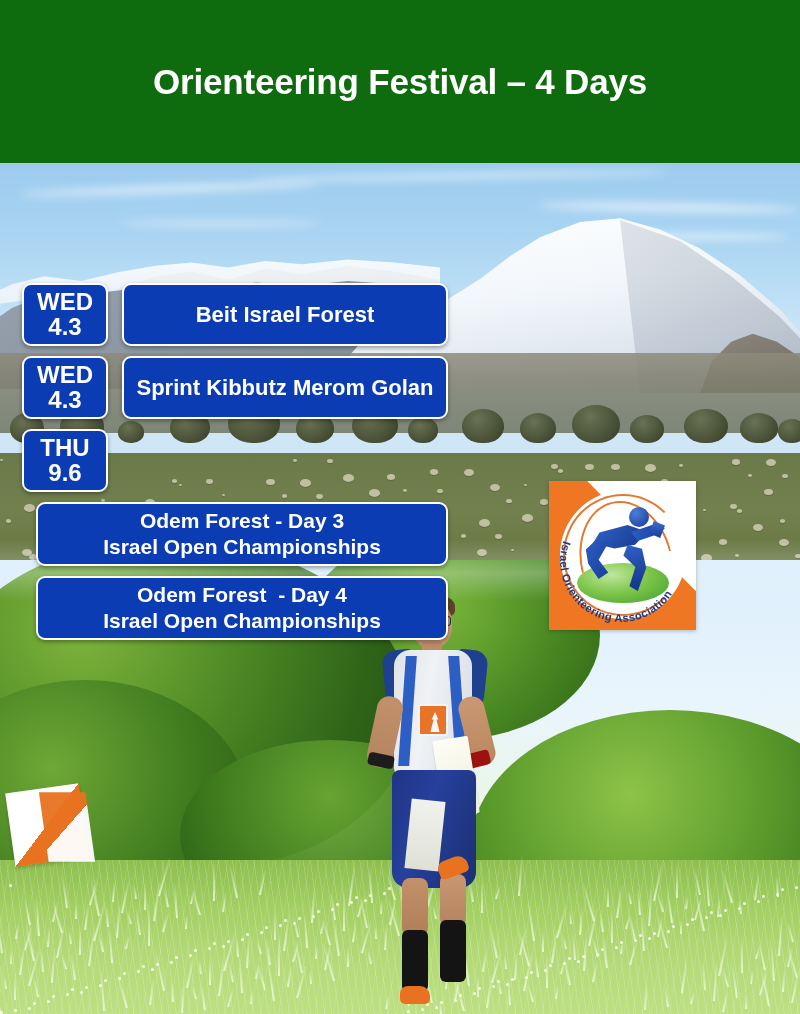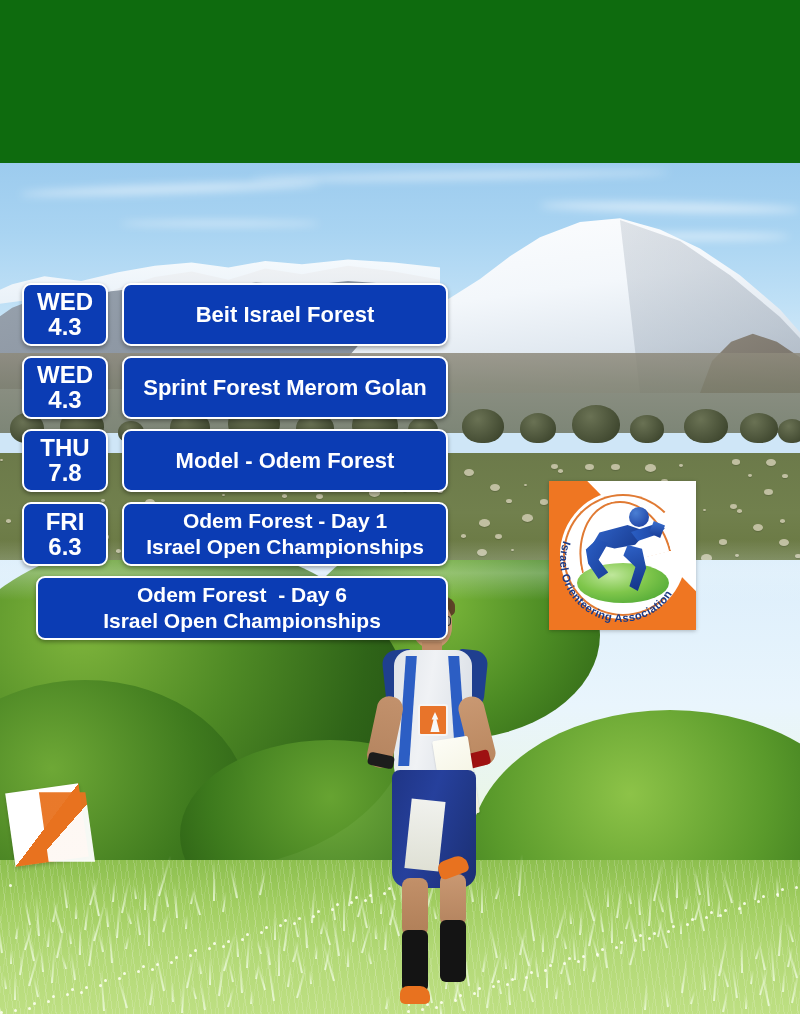--- a/index.html
+++ b/index.html
@@ -890,63 +890,57 @@
       <div class="r-sock l"></div>
       <div class="r-sock r"></div>
       <div class="r-shoe r"></div>
       <div class="r-shoe l"></div>
     </div>
   </div>
 
   <div class="seam"></div>
 
   <div class="header">
+    <div class="header-line">Orienteering Festival – 4 Days</div>
   </div>
 
   <div class="schedule" id="schedule">
       <div class="sched-row">
         <div class="blue-box day-box">
           <div class="day-dow">WED</div>
           <div class="day-date">4.3</div>
         </div>
         <div class="blue-box event-box single">
           <div class="event-line">Beit Israel Forest</div>
         </div>
       </div>
       <div class="sched-row">
         <div class="blue-box day-box">
           <div class="day-dow">WED</div>
           <div class="day-date">4.3</div>
         </div>
         <div class="blue-box event-box single">
-          <div class="event-line">Sprint Forest Merom Golan</div>
+          <div class="event-line">Sprint Kibbutz Merom Golan</div>
         </div>
       </div>
       <div class="sched-row">
         <div class="blue-box day-box">
           <div class="day-dow">THU</div>
-          <div class="day-date">7.8</div>
-        </div>
-        <div class="blue-box event-box single">
-          <div class="event-line">Model - Odem Forest</div>
+          <div class="day-date">9.6</div>
         </div>
       </div>
       <div class="sched-row">
-        <div class="blue-box day-box">
-          <div class="day-dow">FRI</div>
-          <div class="day-date">6.3</div>
-        </div>
         <div class="blue-box event-box">
-          <div class="event-line">Odem Forest - Day 1</div>
+          <div class="event-line">Odem Forest - Day 3</div>
           <div class="event-line">Israel Open Championships</div>
         </div>
       </div>
       <div class="sched-row">
         <div class="blue-box event-box">
-          <div class="event-line">Odem Forest  - Day 6</div>
+          <div class="event-line">Odem Forest  - Day 4</div>
           <div class="event-line">Israel Open Championships</div>
         </div>
       </div>
     </div>
 
   <div class="logo">
     <div class="logo-white"></div>
     <div class="logo-white2"></div>
     <div class="logo-disc"></div>
     <div class="logo-arc"></div>

